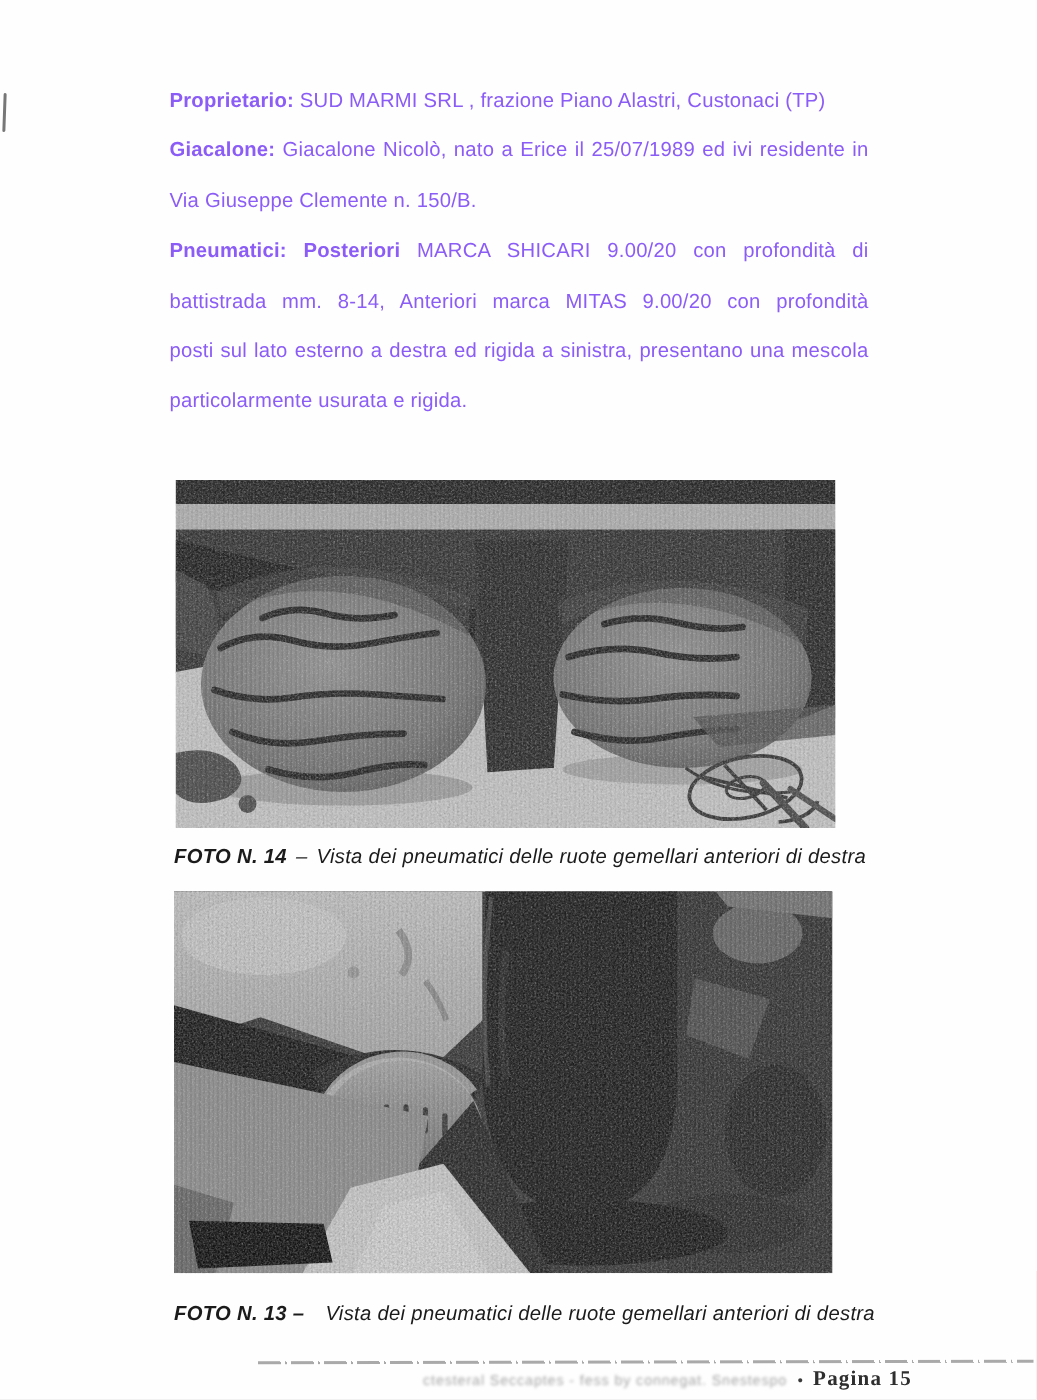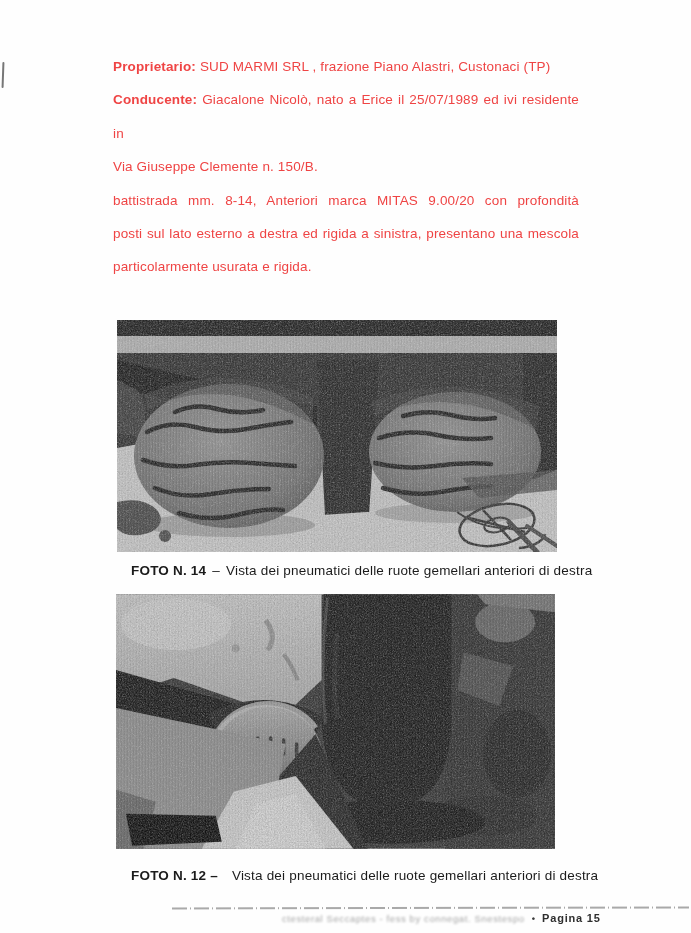--- a/index.html
+++ b/index.html
@@ -8,66 +8,67 @@
     background:#fefefe;overflow:hidden;
     font-family:"Liberation Sans","DejaVu Sans",sans-serif;
     color:#1e1e1e;
   }
   
   .tick{position:absolute;left:2px;top:62px;width:2px;height:26px;background:#4a4a4a;border-radius:1px;transform:rotate(2deg);opacity:.75;}
   
   .textblock{
     position:absolute;left:113px;top:50px;width:466px;
     font-size:13.5px;line-height:33.4px;letter-spacing:.15px;
-    color:#ef4444;
+    color:#8b5cf6;
   }
   .tline{white-space:nowrap;}
   .jline{text-align:justify;text-align-last:justify;text-justify:inter-word;white-space:normal;}
   b{font-weight:700;}
   
   .photo-wrap{position:absolute;overflow:hidden;filter:grayscale(1) contrast(1.04);}
   .photo-wrap svg{display:block;}
   .photo-wrap::after{
     content:"";position:absolute;inset:0;pointer-events:none;
     background:repeating-linear-gradient(90deg, rgba(255,255,255,.055) 0 1px, rgba(0,0,0,.045) 2px 3px);
     mix-blend-mode:overlay;
   }
   .photo14{left:117px;top:320px;width:440px;height:232px;}
   .photo15{left:116px;top:594px;width:439px;height:255px;}
   
-  .caption{position:absolute;left:131px;font-size:13.5px;color:#1b1b1b;letter-spacing:.2px;white-space:nowrap;}
+  .caption{position:absolute;left:116px;font-size:13.5px;color:#1b1b1b;letter-spacing:.2px;white-space:nowrap;font-style:italic;}
   .cap14{top:563px;}
   .cap15{top:868px;}
   .caption .dash{margin:0 6px;}
   .cap15 .capt{margin-left:14px;}
   
   .footer-rule{
     position:absolute;left:172px;top:907px;width:517px;height:2px;opacity:.75;
     background:repeating-linear-gradient(90deg,#8d8d8d 0 15px,transparent 15px 18px,#8d8d8d 18px 19px,transparent 19px 22px);
     transform:rotate(-0.1deg);
   }
   .footer-text{
     position:absolute;left:282px;top:912px;width:300px;
     font-size:9.5px;color:#5a5a5a;display:flex;align-items:baseline;gap:7px;white-space:nowrap;
   }
   .smudge{filter:blur(1.2px);opacity:.55;letter-spacing:.6px;}
-  .pagelabel{font-family:Liberation Sans, sans-serif;font-size:11px;color:#2e2e2e;font-weight:600;letter-spacing:.8px;filter:blur(.2px);}
+  .pagelabel{font-family:Liberation Serif, serif;font-size:14px;color:#2e2e2e;font-weight:600;letter-spacing:.8px;filter:blur(.2px);}
   .sep{color:#3a3a3a;font-weight:700;}
 </style>
 </head>
 <body>
 
 <div class="page">
 
   <div class="tick"></div>
 
   <div class="textblock">
     <div class="tline"><b>Proprietario:</b> <span>SUD MARMI SRL , frazione Piano Alastri, Custonaci (TP)</span></div>
-    <div class="jline"><b>Conducente:</b> <span>Giacalone Nicolò, nato a Erice il 25/07/1989 ed ivi residente in</span></div>
+    <div class="jline"><b>Giacalone:</b> <span>Giacalone Nicolò, nato a Erice il 25/07/1989 ed ivi residente in</span></div>
     <div class="tline">Via Giuseppe Clemente n. 150/B.</div>
+    <div class="jline"><b>Pneumatici: Posteriori</b> <span>MARCA SHICARI 9.00/20 con profondità di</span></div>
     <div class="jline">battistrada mm. 8-14, Anteriori marca MITAS 9.00/20 con profondità</div>
     <div class="jline">posti sul lato esterno a destra ed rigida a sinistra, presentano una mescola</div>
     <div class="tline">particolarmente usurata e rigida.</div>
   </div>
 
   <div class="photo-wrap photo14">
     <svg width="440" height="232" viewBox="0 0 440 232" xmlns="http://www.w3.org/2000/svg">
       <defs>
         <radialGradient id="tireg1" cx="45%" cy="40%" r="70%">
           <stop offset="0%" stop-color="#94948c"></stop>
@@ -202,21 +203,21 @@
       <polygon points="86,255 118,198 180,182 238,255" fill="#c8c8c2"></polygon>
       <polygon points="120,255 140,210 180,200 210,255" fill="#d2d2cc" opacity="0.8"></polygon>
       <polygon points="0,196 40,208 28,255 0,255" fill="#6a6a62"></polygon>
       <polygon points="10,220 100,222 106,248 16,252" fill="#151513"></polygon>
       <rect x="0" y="0" width="440" height="255" filter="url(#gr2)" opacity="0.5"></rect>
       <rect x="0" y="0" width="440" height="255" filter="url(#gr2b)" opacity="0.35"></rect>
     </svg>
   </div>
 
   <div class="caption cap15">
-    <b>FOTO N. 12 –</b><span class="capt">Vista dei pneumatici delle ruote gemellari anteriori di destra</span>
+    <b>FOTO N. 13 –</b><span class="capt">Vista dei pneumatici delle ruote gemellari anteriori di destra</span>
   </div>
 
   <div class="footer-rule"></div>
   <div class="footer-text">
     <span class="smudge">ctesteral Seccaptes - fess by connegat. Snestespo</span>
     <span class="sep">•</span>
     <span class="pagelabel">Pagina 15</span>
   </div>
 
 </div>

